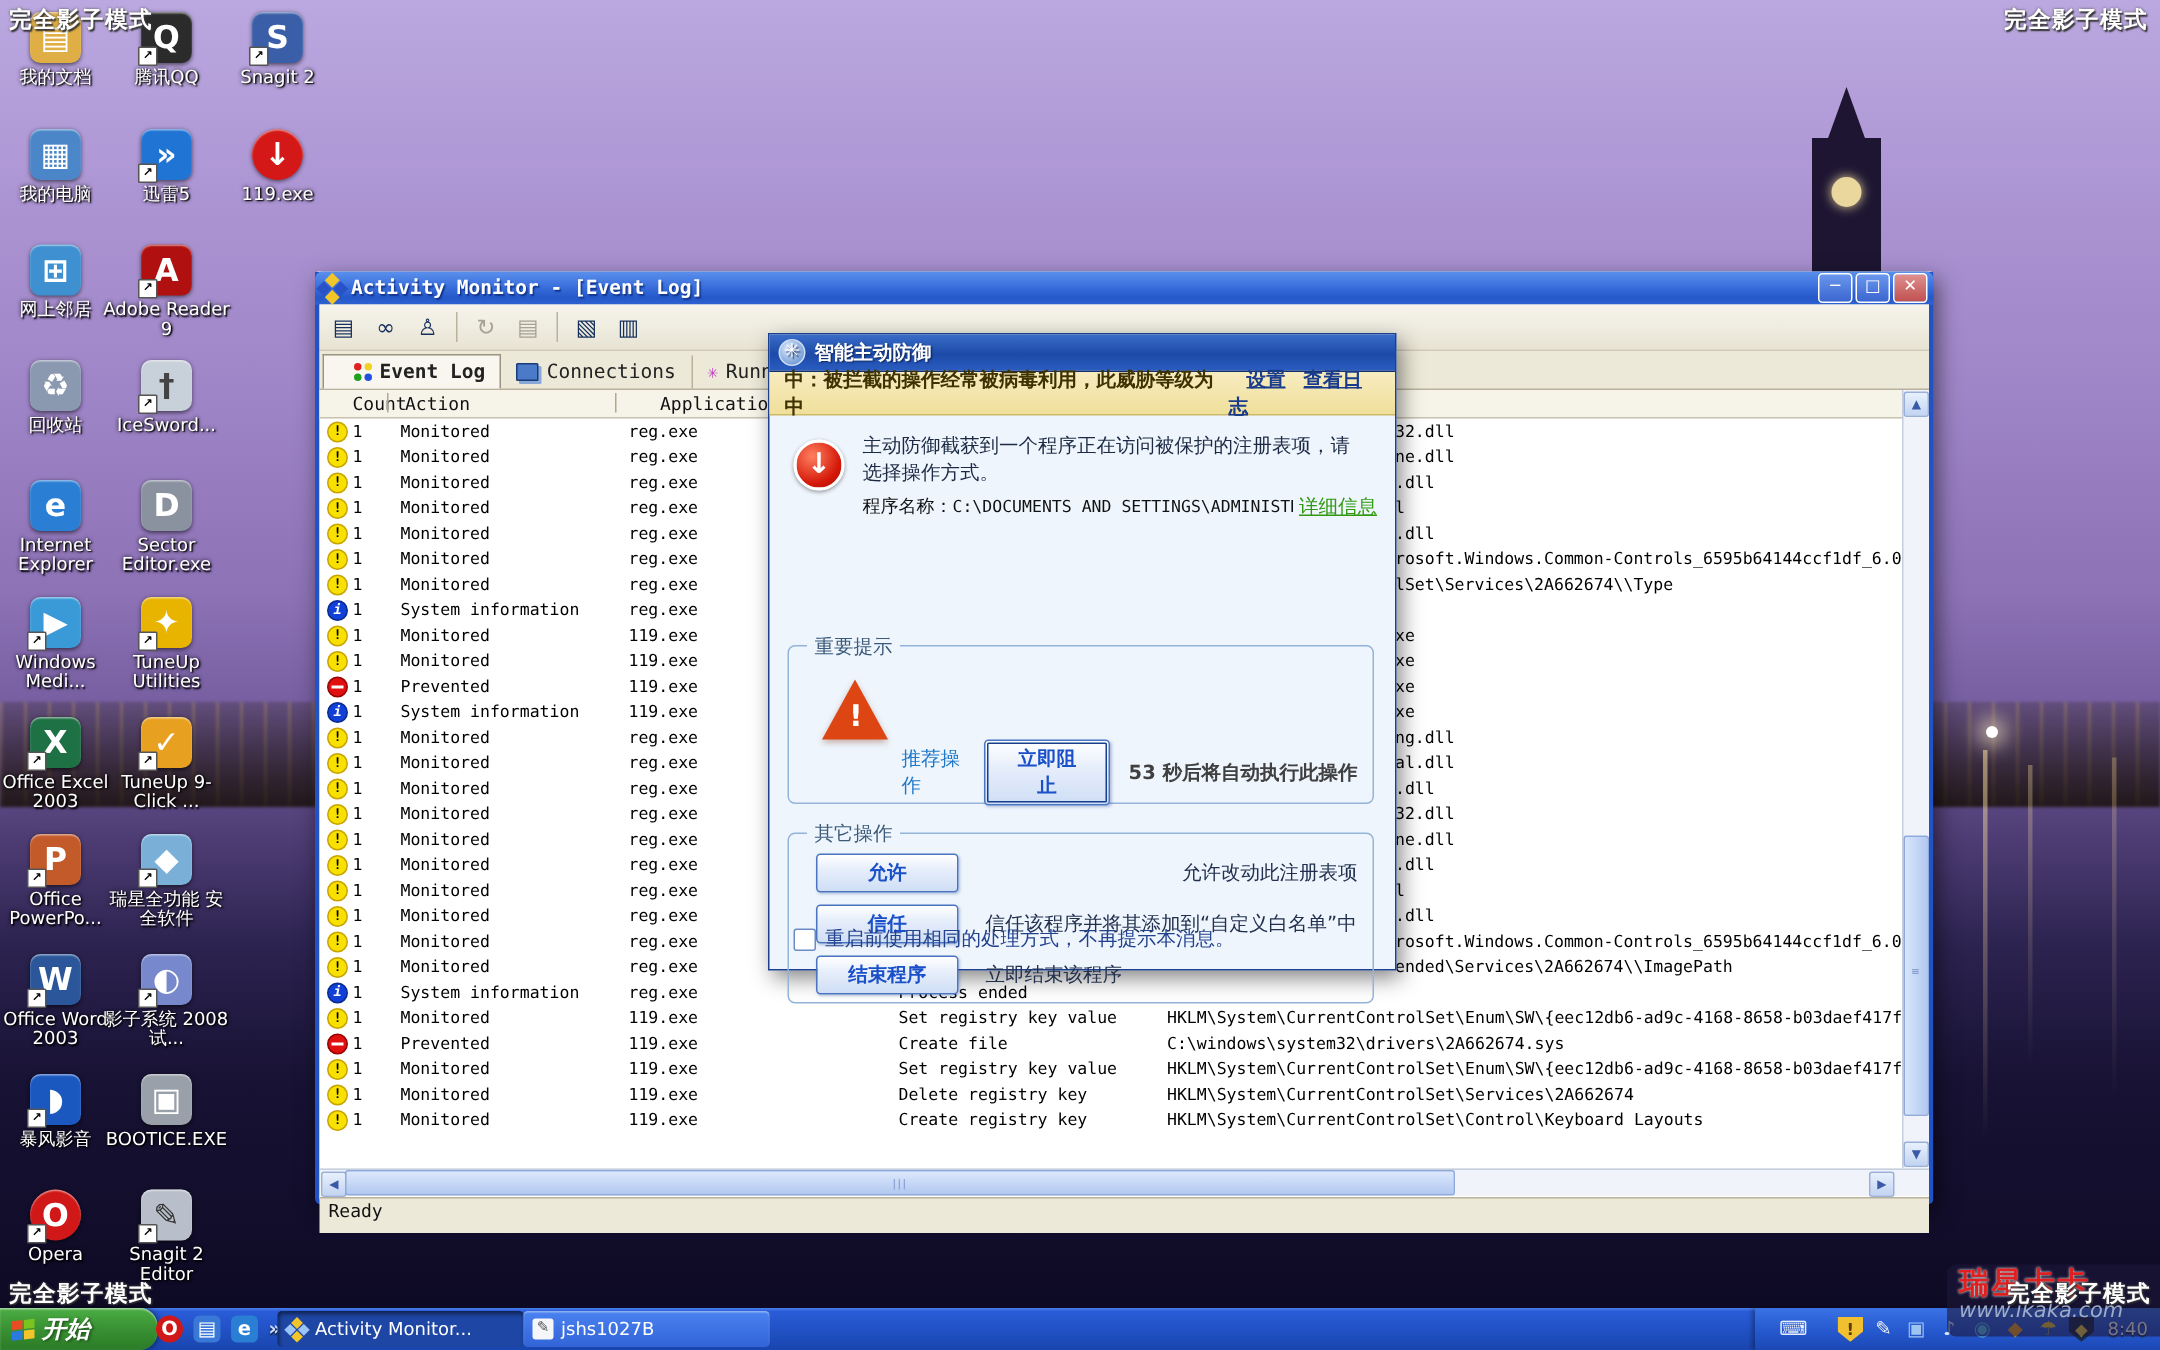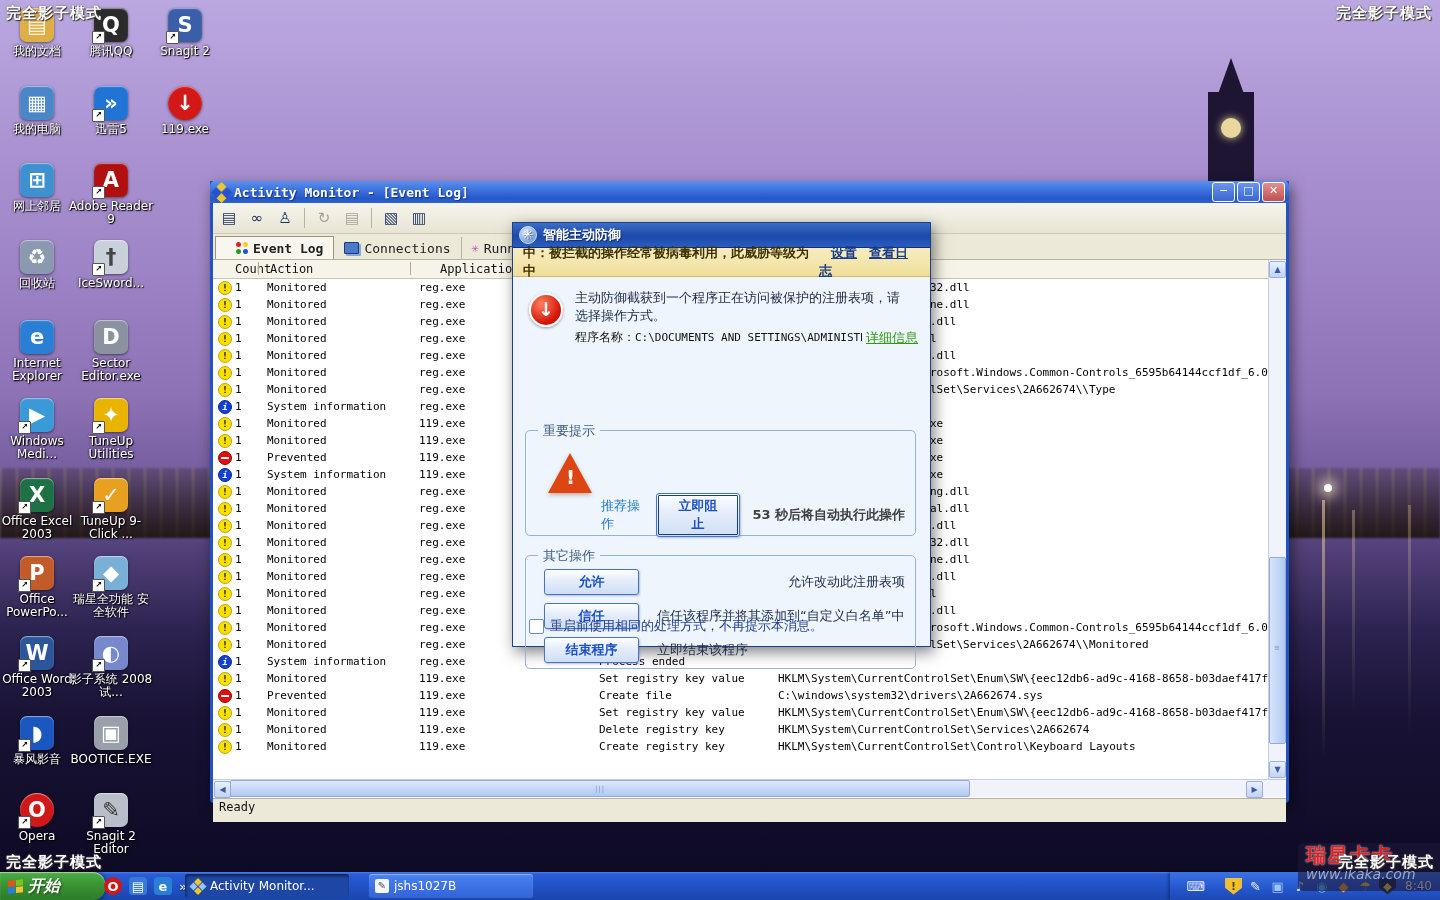--- a/index.html
+++ b/index.html
@@ -157,21 +157,21 @@
     transform:skewY(-6deg);}
   #start-btn .flag span:nth-child(1){background:#e84c22;}
   #start-btn .flag span:nth-child(2){background:#7ac422;}
   #start-btn .flag span:nth-child(3){background:#2a7ae0;}
   #start-btn .flag span:nth-child(4){background:#f2c52a;}
   #start-btn b{color:#fff;font-size:16px;font-style:italic;text-shadow:1px 1px 2px #1a4a16;}
   #quick{position:absolute;left:104px;top:2px;height:24px;display:flex;align-items:center;gap:7px;}
   .ql{width:18px;height:18px;border-radius:4px;display:flex;align-items:center;justify-content:center;
     color:#fff;font-weight:bold;font-size:13px;cursor:pointer;}
   .chev{color:#cfe0ff;font-size:13px;font-weight:bold;cursor:pointer;text-shadow:0 1px 1px #123;}
-  #tasks{position:absolute;left:185px;top:2px;display:flex;gap:20px;}
+  #tasks{position:absolute;left:185px;top:2px;display:flex;gap:0;}
   .task{width:152px;height:24px;border-radius:3px;display:flex;align-items:center;gap:5px;
     padding:0 6px;color:#fff;font-size:12px;cursor:pointer;white-space:nowrap;overflow:hidden;
     background:linear-gradient(180deg,#4a82f0,#3264d8);box-shadow:inset 0 1px 1px rgba(255,255,255,.4);}
   .task.active{background:#1e46a4;box-shadow:inset 1px 2px 3px rgba(0,0,0,.5);}
   .task .t-ic{width:14px;height:14px;flex:none;}
   .t-ic.shield{transform:rotate(45deg) scale(.8);display:grid;grid-template-columns:7px 7px;grid-template-rows:7px 7px;gap:1px;}
   .t-ic.shield span:nth-child(1){background:#f2c52a;}.t-ic.shield span:nth-child(2){background:#9ac4f8;}
   .t-ic.shield span:nth-child(3){background:#9ac4f8;}.t-ic.shield span:nth-child(4){background:#f2c52a;}
   .t-ic.doc{background:#f4f6fa;border-radius:2px;color:#555;font-size:10px;line-height:14px;text-align:center;}
   #tray{position:absolute;right:0;top:0;height:28px;display:flex;align-items:center;padding:0 8px 0 12px;
@@ -591,21 +591,21 @@
           <span class="ev-app">reg.exe</span>
           <span class="ev-op"></span>
           <span class="ev-inf frag">rosoft.Windows.Common-Controls_6595b64144ccf1df_6.0.2600</span>
         </div>
         <div class="ev-row" style="top: 357px;">
           <span class="ev-ic sev-m">!</span>
           <span class="ev-c">1</span>
           <span class="ev-a">Monitored</span>
           <span class="ev-app">reg.exe</span>
           <span class="ev-op"></span>
-          <span class="ev-inf frag">lSet\Services\2A662674\\Monitored</span>
+          <span class="ev-inf frag">ended\Services\2A662674\\ImagePath</span>
         </div>
         <div class="ev-row" style="top: 374px;">
           <span class="ev-ic sev-i">i</span>
           <span class="ev-c">1</span>
           <span class="ev-a">System information</span>
           <span class="ev-app">reg.exe</span>
           <span class="ev-op">Process ended</span>
           <span class="ev-inf"></span>
         </div>
         <div class="ev-row" style="top: 391px;">

